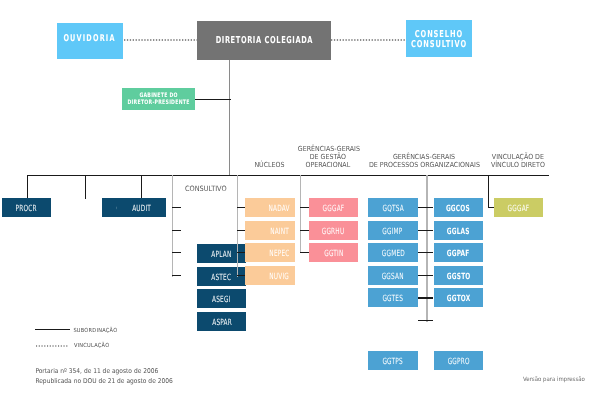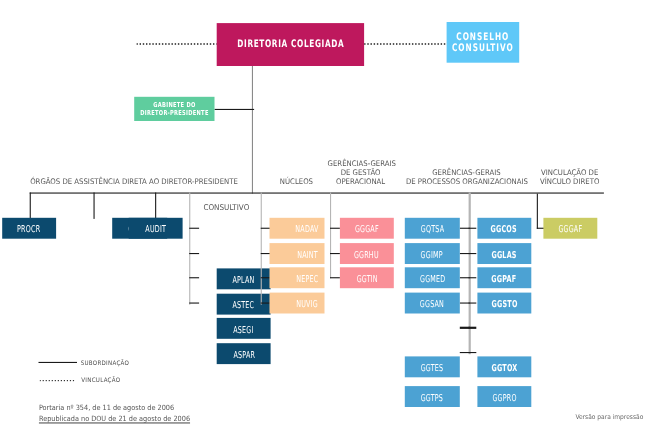--- a/index.html
+++ b/index.html
@@ -20,21 +20,21 @@
        font-size:7px;letter-spacing:0px;font-stretch:condensed;white-space:nowrap;}
   .hdr>div{text-align:center;}
   .ln{position:absolute;background:#1a1a1a;}
   .gln{position:absolute;background:#b5b5b5;}
   .legtxt{position:absolute;color:#4d4d4d;font-size:5.6px;letter-spacing:.25px;font-stretch:condensed;white-space:nowrap;}
   .note{position:absolute;color:#555;font-size:6.6px;font-stretch:condensed;white-space:nowrap;}
 
   
   .bx-ouvidoria{left:57px;top:23px;width:66px;height:36px;background:#5fc8f8;
                 font-size:9.3px;font-weight:bold;letter-spacing:1.5px;}
-  .bx-diretoria{left:197px;top:21px;width:134px;height:39px;background:#be185d;
+  .bx-diretoria{left:197px;top:21px;width:134px;height:39px;background:#737373;
                 font-size:9.5px;font-weight:bold;letter-spacing:.75px;}
   .bx-conselho{left:406px;top:20px;width:66px;height:37px;background:#5fc8f8;
                font-size:9.5px;font-weight:bold;letter-spacing:1.15px;flex-direction:column;line-height:9.9px;}
   .bx-gabinete{left:121.8px;top:87.9px;width:73.3px;height:22.5px;background:#5fcd9e;
                font-size:6.1px;font-weight:bold;letter-spacing:.3px;flex-direction:column;
                line-height:7.4px;}
 
   .dotline{position:absolute;height:2px;}
   .dotline line{stroke:#1f1f1f;stroke-width:1.2;stroke-dasharray:1.3 1.6;stroke-linecap:butt;}
   .dl-left{left:123.5px;top:38.8px;width:73.5px;}
@@ -67,21 +67,21 @@
   .bx-procr{left:1.8px;top:198.2px;}
   .bx-corge{left:60.3px;top:198.2px;margin-left:42px;}
   .bx-audit{left:116.6px;top:198.2px;}
   .cA{left:197px;margin-top:46px;}
   .cN{left:245.3px;}
   .cO{left:308.7px;}
   .cPL{left:368.2px;}
   .cPR{left:433.5px;}
   .cV{left:494px;}
   .r0{top:198.2px;} .r1{top:220.7px;} .r2{top:243.3px;}
-  .r3{top:265.8px;} .r4{top:288.4px;margin-top:36px;} .r5{top:310.9px;margin-top:40px;}
+  .r3{top:265.8px;} .r4{top:288.4px;} .r5{top:310.9px;margin-top:40px;}
 
   .dr{width:1.1px;height:23.5px;top:175.2px;}
   .dr1{left:26.5px;} .dr2{left:85px;} .dr3{left:141.3px;}
 
   .spine{width:1.3px;top:175.2px;}
   .sp-ass{left:172.2px;height:102px;}
   .sp-nuc{left:236.6px;height:102px;}
   .sp-op{left:300.1px;height:77.6px;}
   .sp-pr{left:426.4px;height:147.3px;}
 
@@ -101,28 +101,31 @@
   .vin-v{left:488.2px;top:175.5px;width:1.1px;height:32.2px;}
   .vin-h{left:488.2px;top:206.6px;width:6.5px;height:1.1px;}
 
   .leg-solid{left:35.1px;top:328.9px;width:34.8px;height:1.3px;}
   .leg-dot{position:absolute;left:35.6px;top:344.6px;width:32.8px;height:2px;}
   .leg-dot line{stroke:#333;stroke-width:1.15;stroke-dasharray:1.1 1.65;stroke-linecap:butt;}
   .leg-t1{left:73.4px;top:327.5px;}
   .leg-t2{left:73.9px;top:342.5px;}
 
   .n1{left:35.4px;top:366.6px;}
-  .n2{left:35.4px;top:376.9px;text-decoration:underline;}
+  .n2{left:35.4px;top:376.9px;}
   .n3{left:523.1px;top:375.9px;font-size:6.0px;color:#6b6b6b;}
 </style>
 </head>
 <body>
 
 <div class="chart">
 
+  <div class="box bx-ouvidoria">
+      <span class="t">OUVIDORIA</span>
+    </div>
   <svg class="dotline dl-left" viewBox="0 0 73.5 2" preserveAspectRatio="none">
       <line x1="0" y1="1" x2="73.5" y2="1"></line>
     </svg>
   <div class="box bx-diretoria">
       <span class="t">DIRETORIA COLEGIADA</span>
     </div>
   <svg class="dotline dl-right" viewBox="0 0 74.8 2" preserveAspectRatio="none">
       <line x1="0" y1="1" x2="74.8" y2="1"></line>
     </svg>
   <div class="box bx-conselho">
@@ -130,21 +133,20 @@
       <div class="t">CONSULTIVO</div>
     </div>
 
   <div class="gln trunk"></div>
   <div class="ln gab-connector"></div>
   <div class="box bx-gabinete">
       <div class="t">GABINETE DO</div>
       <div class="t">DIRETOR-PRESIDENTE</div>
     </div>
 
-  <div class="hdr h-orgaos">ÓRGÃOS DE ASSISTÊNCIA DIRETA AO DIRETOR-PRESIDENTE</div>
   <div class="hdr h-nucleos">NÚCLEOS</div>
   <div class="hdr h-operacional">
       <div>GERÊNCIAS-GERAIS</div>
       <div>DE GESTÃO</div>
       <div>OPERACIONAL</div>
     </div>
   <div class="hdr h-processos">
       <div>GERÊNCIAS-GERAIS</div>
       <div>DE PROCESSOS ORGANIZACIONAIS</div>
     </div>

